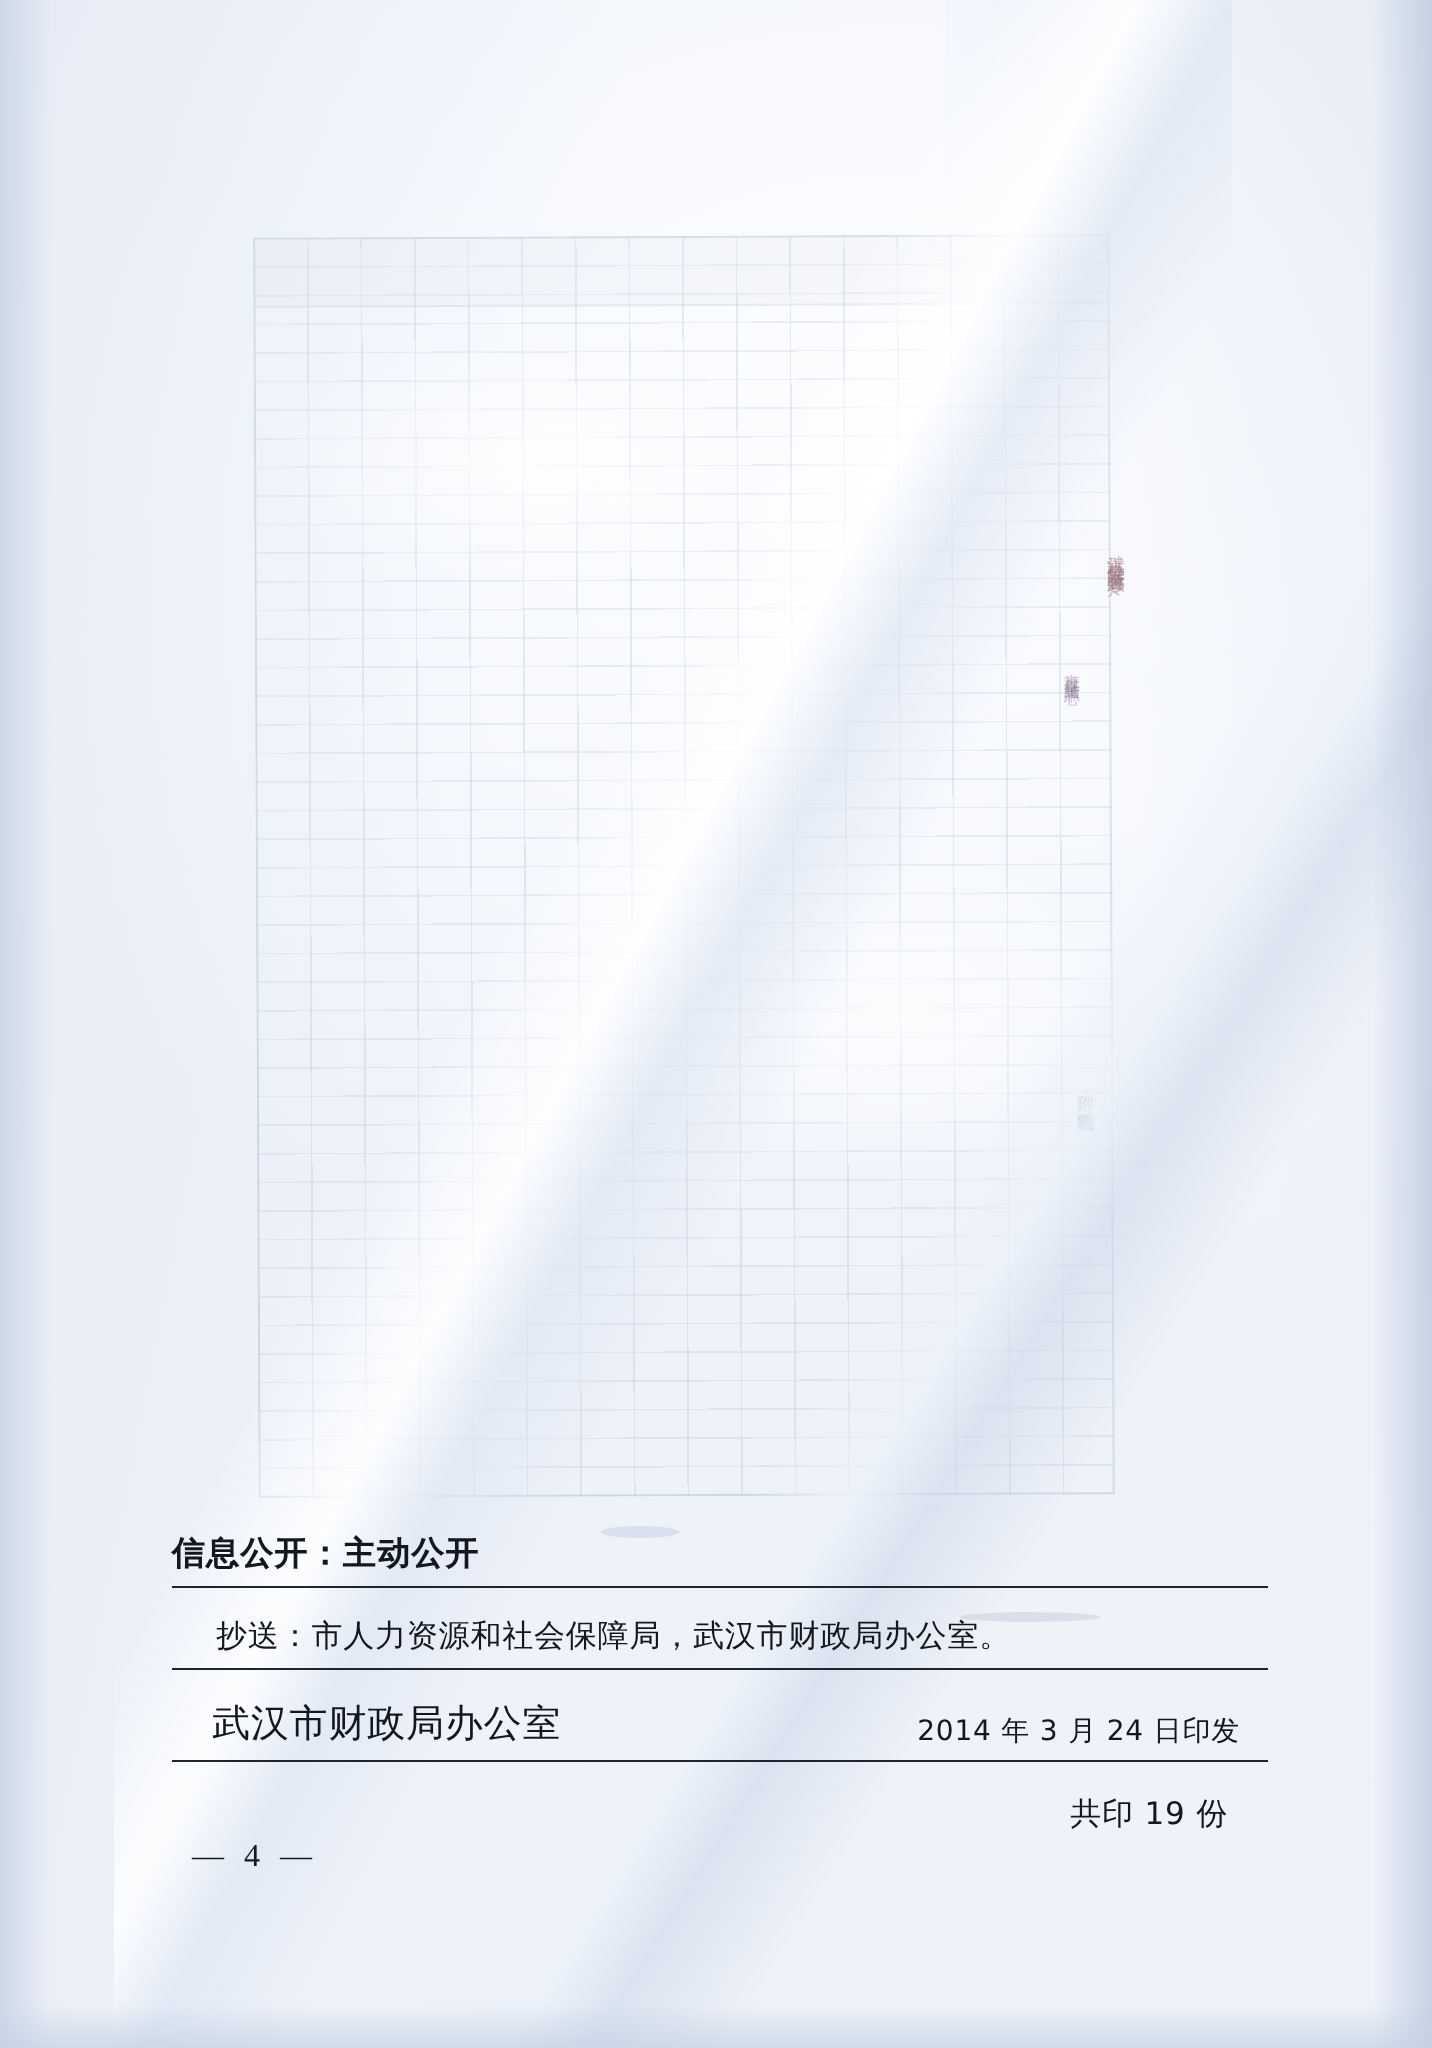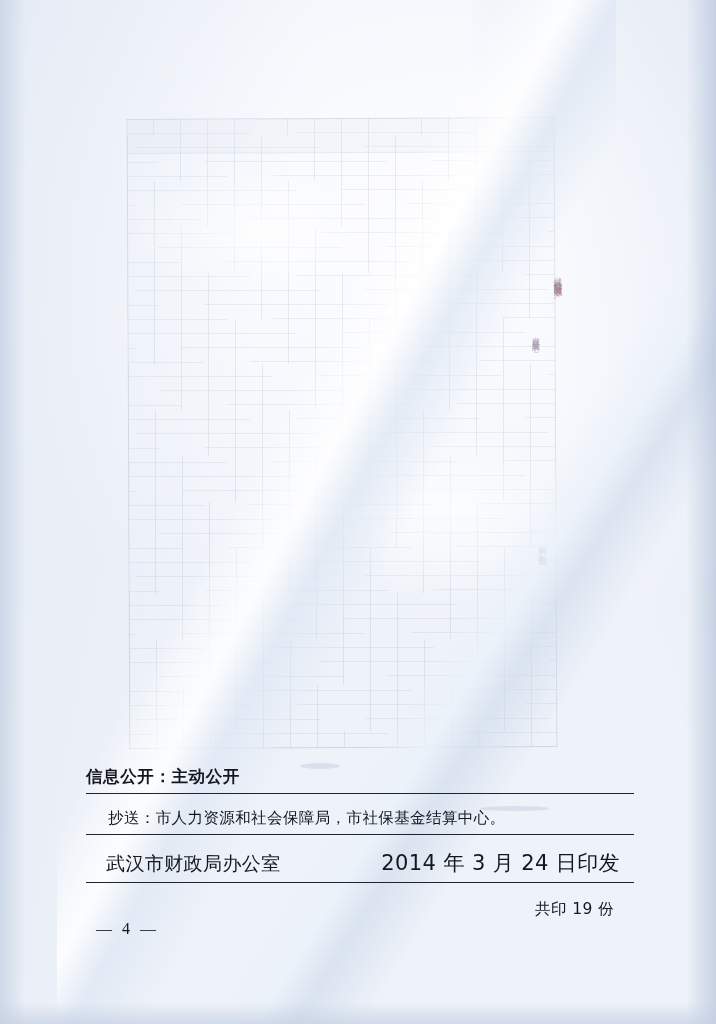--- a/index.html
+++ b/index.html
@@ -191,21 +191,21 @@
     padding-left: 22px;
     font-weight: 500;
   }
   .issuer {
     font-size: 19px;
     letter-spacing: 0.4px;
     padding-left: 20px;
     font-weight: 500;
   }
   .issue-date {
-    font-size: 21px;
+    font-size: 14px;
     letter-spacing: 0.4px;
     padding-right: 14px;
     font-weight: 500;
   }
   .copies {
     font-size: 15.5px;
     letter-spacing: 0.4px;
     font-weight: 500;
   }
   .copies-row {
@@ -260,21 +260,21 @@
   <div class="footer-block">
 
     <div class="line-row">
       <span class="cn disclosure">信息公开：主动公开</span>
       <span></span>
     </div>
 
     <div class="row-gap"></div>
 
     <div class="line-row">
-      <span class="cn cc-line">抄送：市人力资源和社会保障局，市社保基金结算中心。</span>
+      <span class="cn cc-line">抄送：市人力资源和社会保障局，武汉市财政局办公室。</span>
       <span></span>
     </div>
 
     <div class="row-gap"></div>
 
     <div class="line-row">
       <span class="cn issuer">武汉市财政局办公室</span>
       <span class="cn issue-date">2014 年 3 月 24 日印发</span>
     </div>
 

